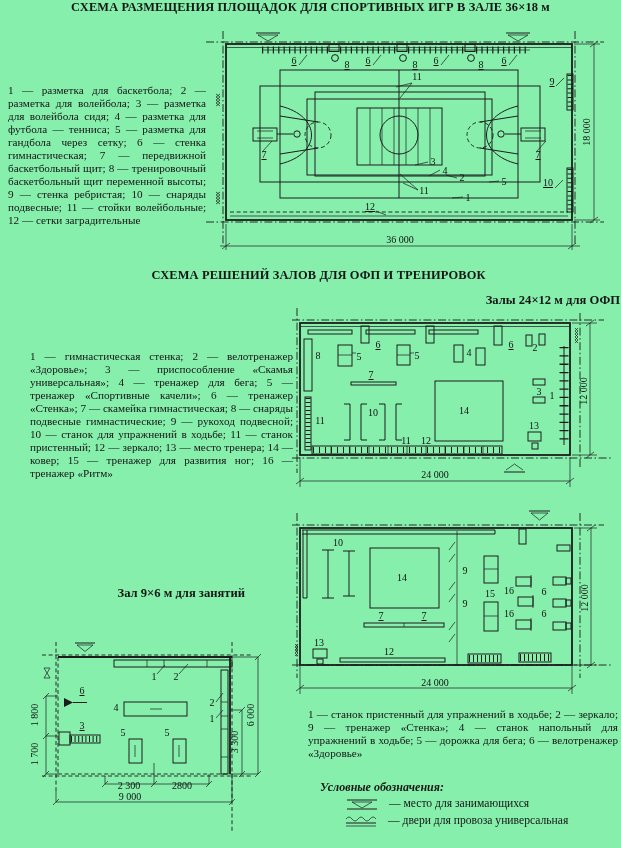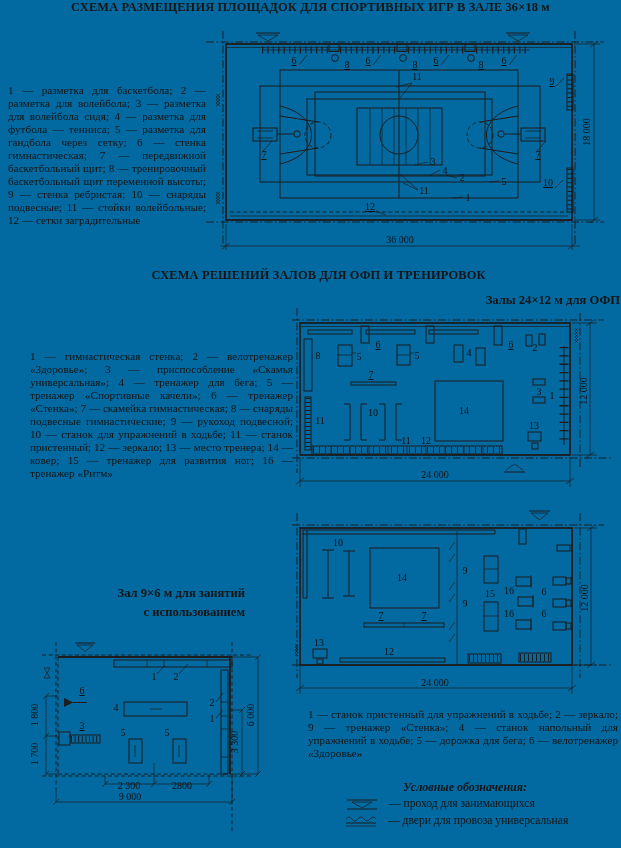--- a/index.html
+++ b/index.html
@@ -1,22 +1,22 @@
 <!DOCTYPE html>
 <html><head>
 <meta charset="utf-8">
 <style>
   html,body{margin:0;padding:0;background:#9a9a9a;}
-  .page{position:relative;width:621px;height:848px;background:#0369a1;
+  .page{position:relative;width:621px;height:848px;background:#86efac;
         font-family:"Liberation Serif",serif;color:#151515;overflow:hidden;}
   .abs{position:absolute;}
   .h1{font-weight:bold;font-size:12.4px;text-align:center;letter-spacing:.15px;}
   .h2{font-weight:bold;font-size:12.6px;text-align:right;}
   .legend{font-size:11.2px;line-height:13px;text-align:justify;}
-  .symhead{font-weight:bold;font-style:italic;font-size:12px;text-align:center;}
+  .symhead{font-weight:bold;font-style:italic;font-size:12px;text-align:left;}
   .symrow{position:absolute;font-size:11.6px;}
   svg{overflow:visible;}
   svg .ln{stroke:#1c1c1c;fill:none;stroke-width:1;}
   svg .tn{stroke:#1c1c1c;fill:none;stroke-width:.7;}
   svg .th{stroke:#1c1c1c;fill:none;stroke-width:1.8;}
   svg .ds{stroke:#1c1c1c;fill:none;stroke-width:.9;stroke-dasharray:4 2.6;}
   svg .dd{stroke:#1c1c1c;fill:none;stroke-width:.9;stroke-dasharray:8 2.5 1.6 2.5;}
   svg .fb{fill:#1c1c1c;stroke:none;}
   svg text{font-family:"Liberation Serif",serif;font-size:10px;fill:#111;text-anchor:middle;}
 </style>
@@ -324,21 +324,20 @@
         <text x="217" y="119">16</text>
         <text x="252" y="97">6</text>
         <text x="252" y="119">6</text>
         <text x="143" y="188" font-size="11">24 000</text>
         <text x="296" y="100" transform="rotate(-90 296 100)" font-size="11">12 000</text>
       </g>
   </svg>
 
   <div class="abs h2" style="left:35px;top:584px;width:210px;line-height:19px">
     <div>Зал 9×6 м для занятий</div>
-    <div>с использованием</div>
   </div>
 
   <svg class="abs" style="left:2px;top:626px" width="292" height="218" viewBox="0 0 292 218">
     <g>
       <path class="ds" d="M54,16 V165 M40,29 H250 M230,16 V205 M40,150 H250 M56,31 V148 M56,148 H228"></path>
     </g>
     <g>
       <path class="th" d="M56,31 H230 M228,31 V148"></path>
     </g>
     <g>
@@ -403,21 +402,21 @@
   </svg>
 
   <div class="abs legend" style="left:308px;top:708px;width:310px">1 — станок пристенный для упражнений в ходьбе; 2 — зеркало; 9 — тренажер «Стенка»; 4 — станок напольный для упражнений в ходьбе; 5 — дорожка для бега; 6 — велотренажер «Здоровье»</div>
 
   <div class="abs symhead" style="left:320px;top:780px;width:290px">Условные обозначения:</div>
 
   <div class="symrow" style="left:345px;top:797px">
     <svg width="34" height="14" viewBox="0 0 34 14" style="vertical-align:middle;margin-right:10px">
       <path class="ln" d="M2,3 H32 M2,12 H32"></path>
         <polygon class="tn" points="7,5 27,5 17,11"></polygon>
-    </svg><span>— проход для занимающихся</span>
+    </svg><span>— место для занимающихся</span>
   </div>
 
   <div class="symrow" style="left:344px;top:814px">
     <svg width="34" height="14" viewBox="0 0 34 14" style="vertical-align:middle;margin-right:10px">
       <path class="tn" d="M2,5 q3,-4 6,0 t6,0 t6,0 t6,0 t6,0"></path>
       <path class="ln" d="M2,9 H32"></path>
         <path class="tn" d="M2,12 H32"></path>
     </svg><span>— двери для провоза универсальная</span>
   </div>
 

